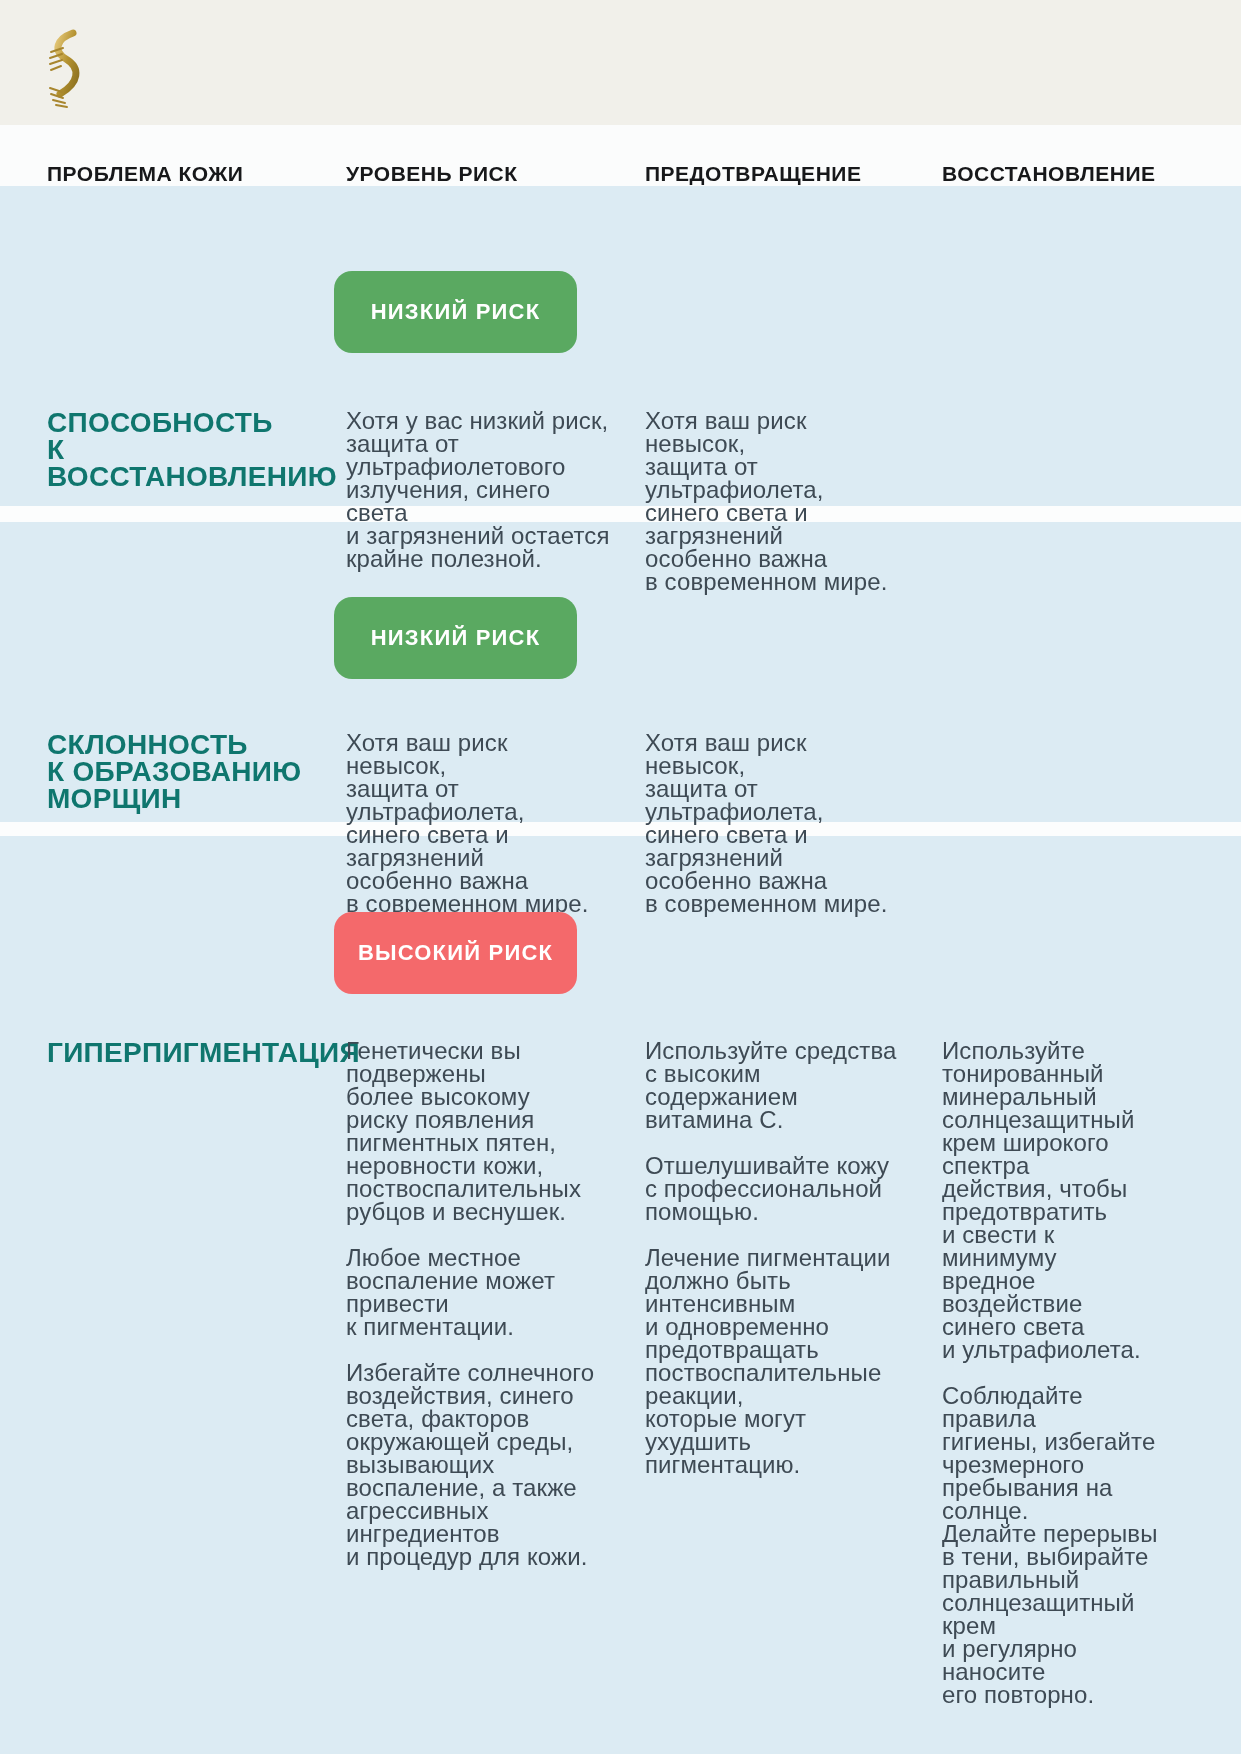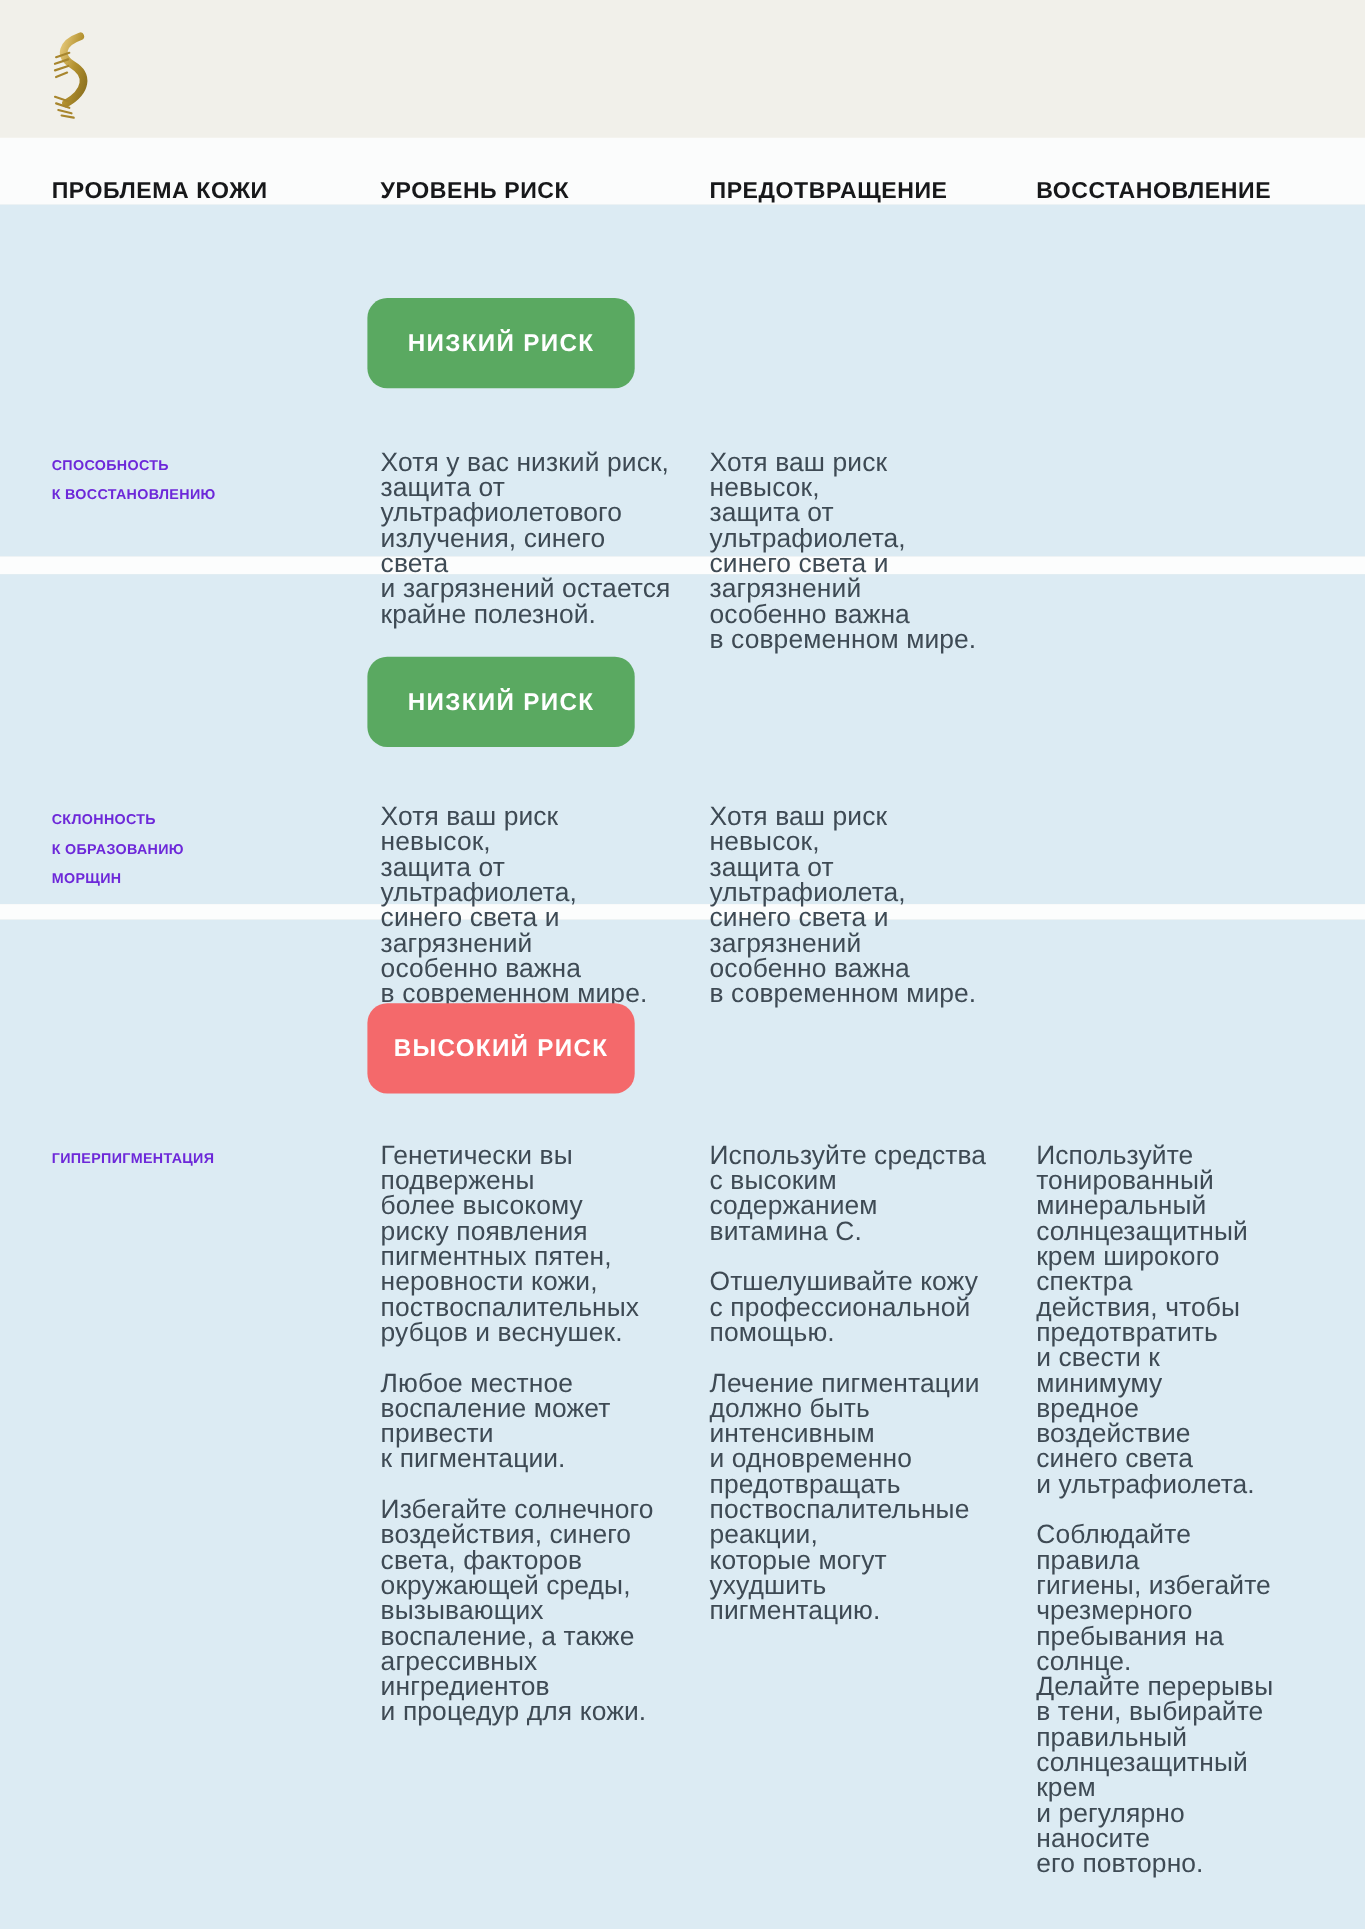--- a/index.html
+++ b/index.html
@@ -41,21 +41,21 @@
   .badge{
     display:inline-flex;align-items:center;justify-content:center;
     width:243px;height:82px;border-radius:18px;margin-left:-12px;
     font-size:22px;font-weight:bold;color:#ffffff;letter-spacing:1.2px;
     white-space:nowrap;box-sizing:border-box;
   }
   .badge-low{background:#5aa961;}
   .badge-high{background:#f4696b;}
   .title-cell{
     grid-row:2;grid-column:1;
-    font-size:13px;font-weight:bold;color:#6d28d9;line-height:27px;
+    font-size:28px;font-weight:bold;color:#0f766e;line-height:27px;
     letter-spacing:.3px;white-space:pre-line;padding-right:28px;
   }
   .body-cell{
     grid-row:2;
     font-size:24px;color:#3e4a54;line-height:23px;
     white-space:pre-line;padding-right:34px;letter-spacing:.1px;
   }
   .c2{grid-column:2;}
   .c3{grid-column:3;}
   .c4{grid-column:4;}

